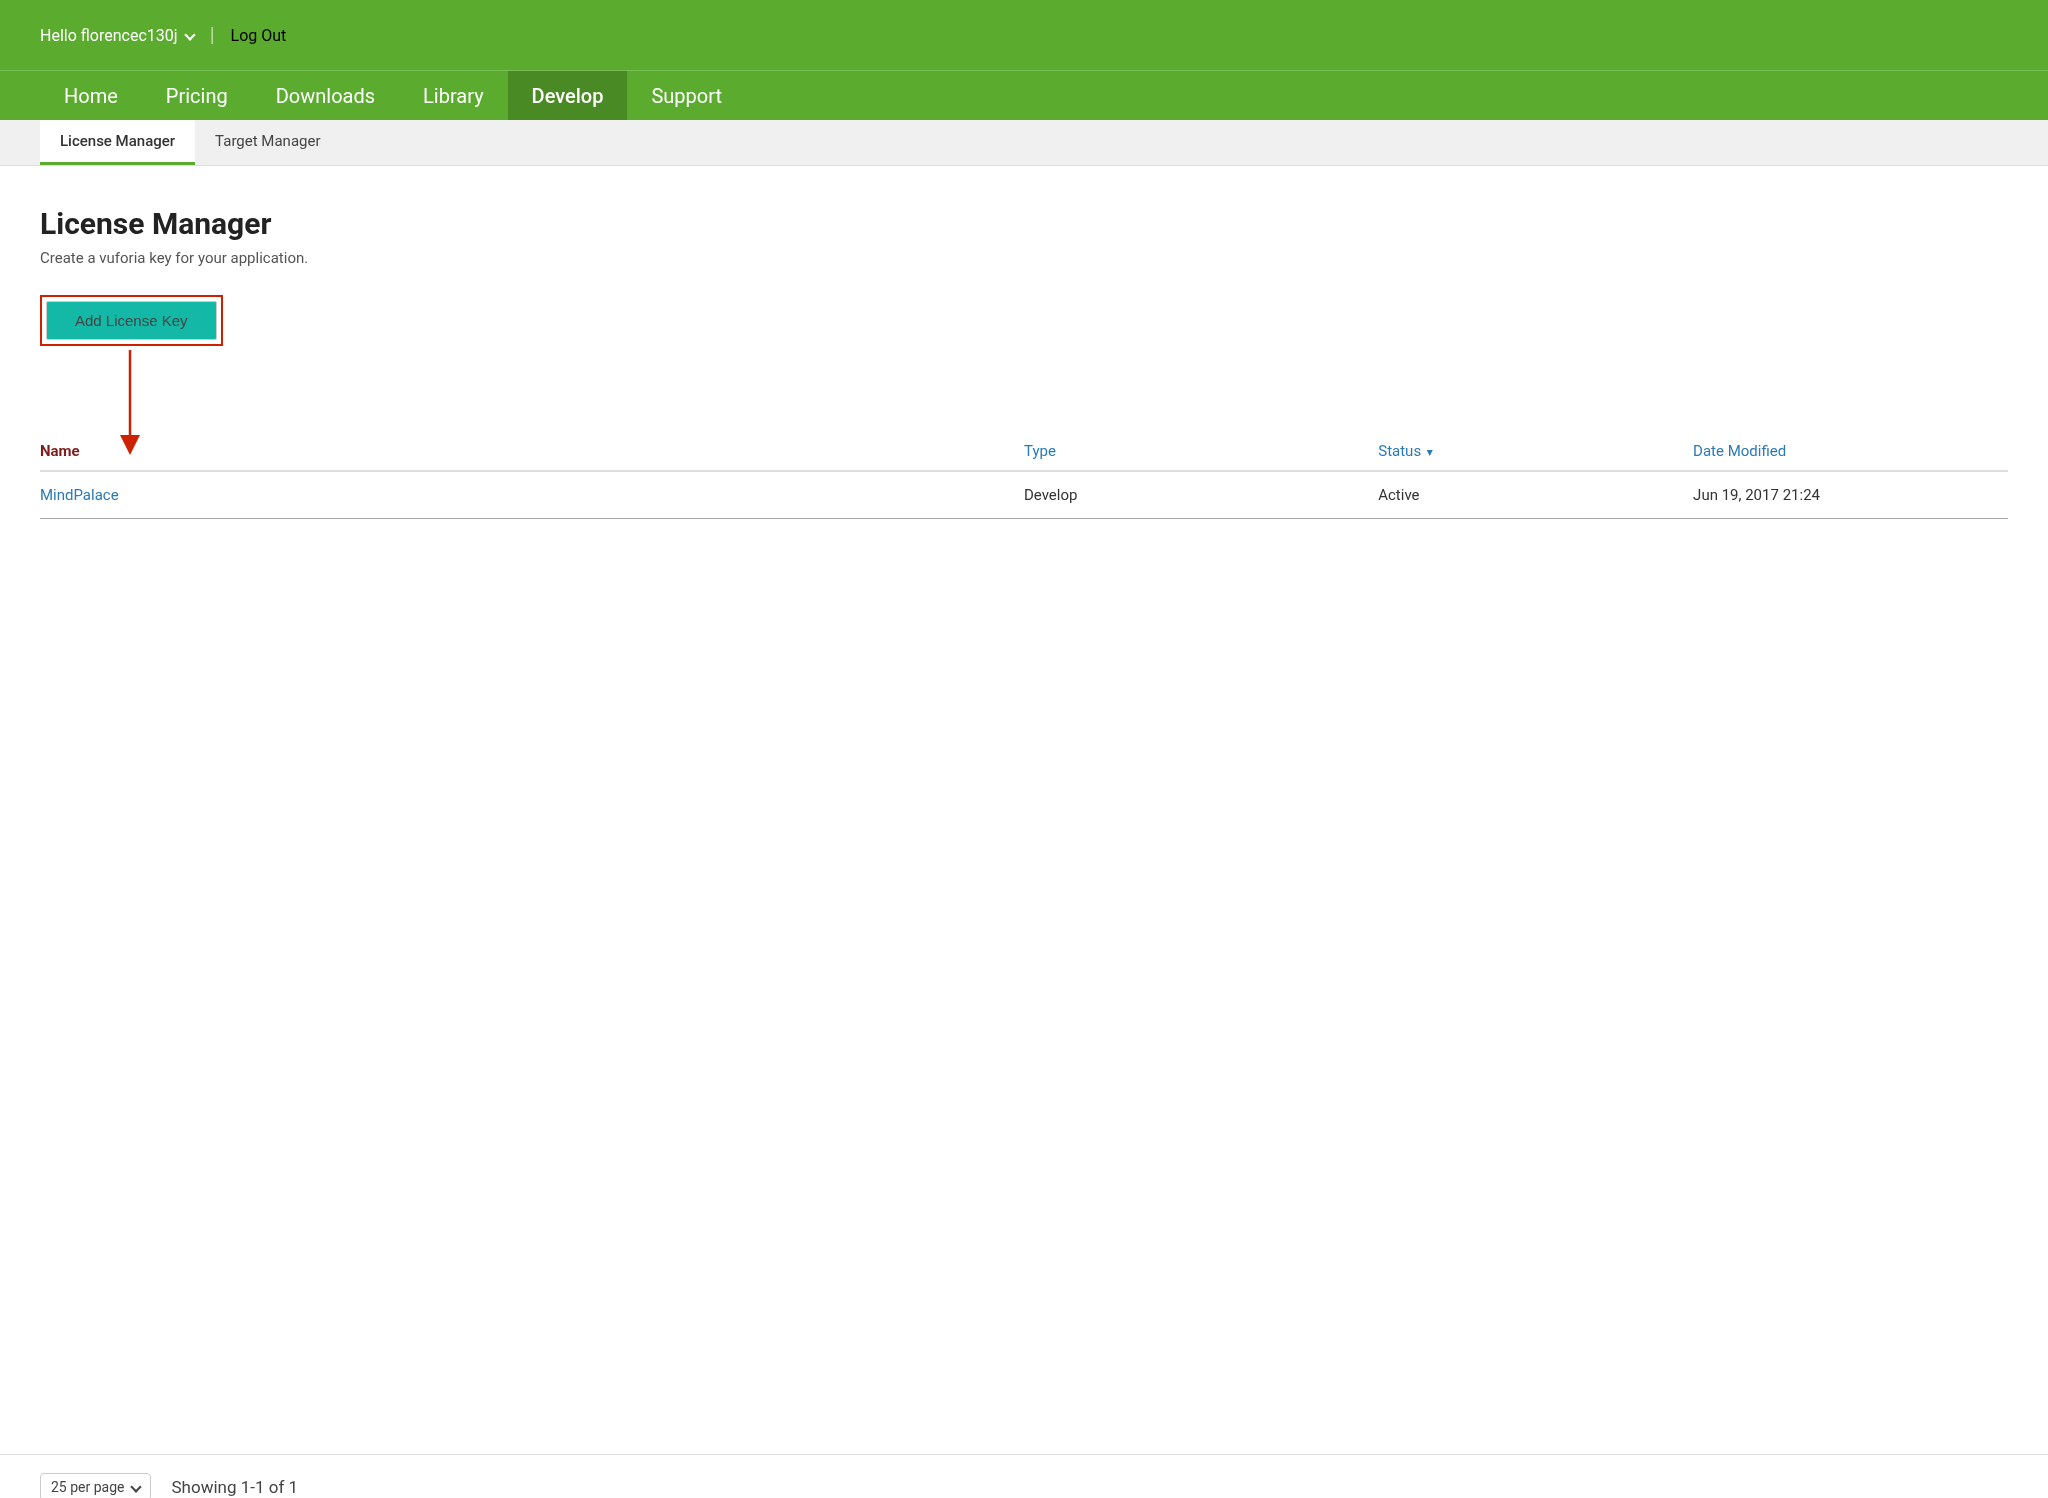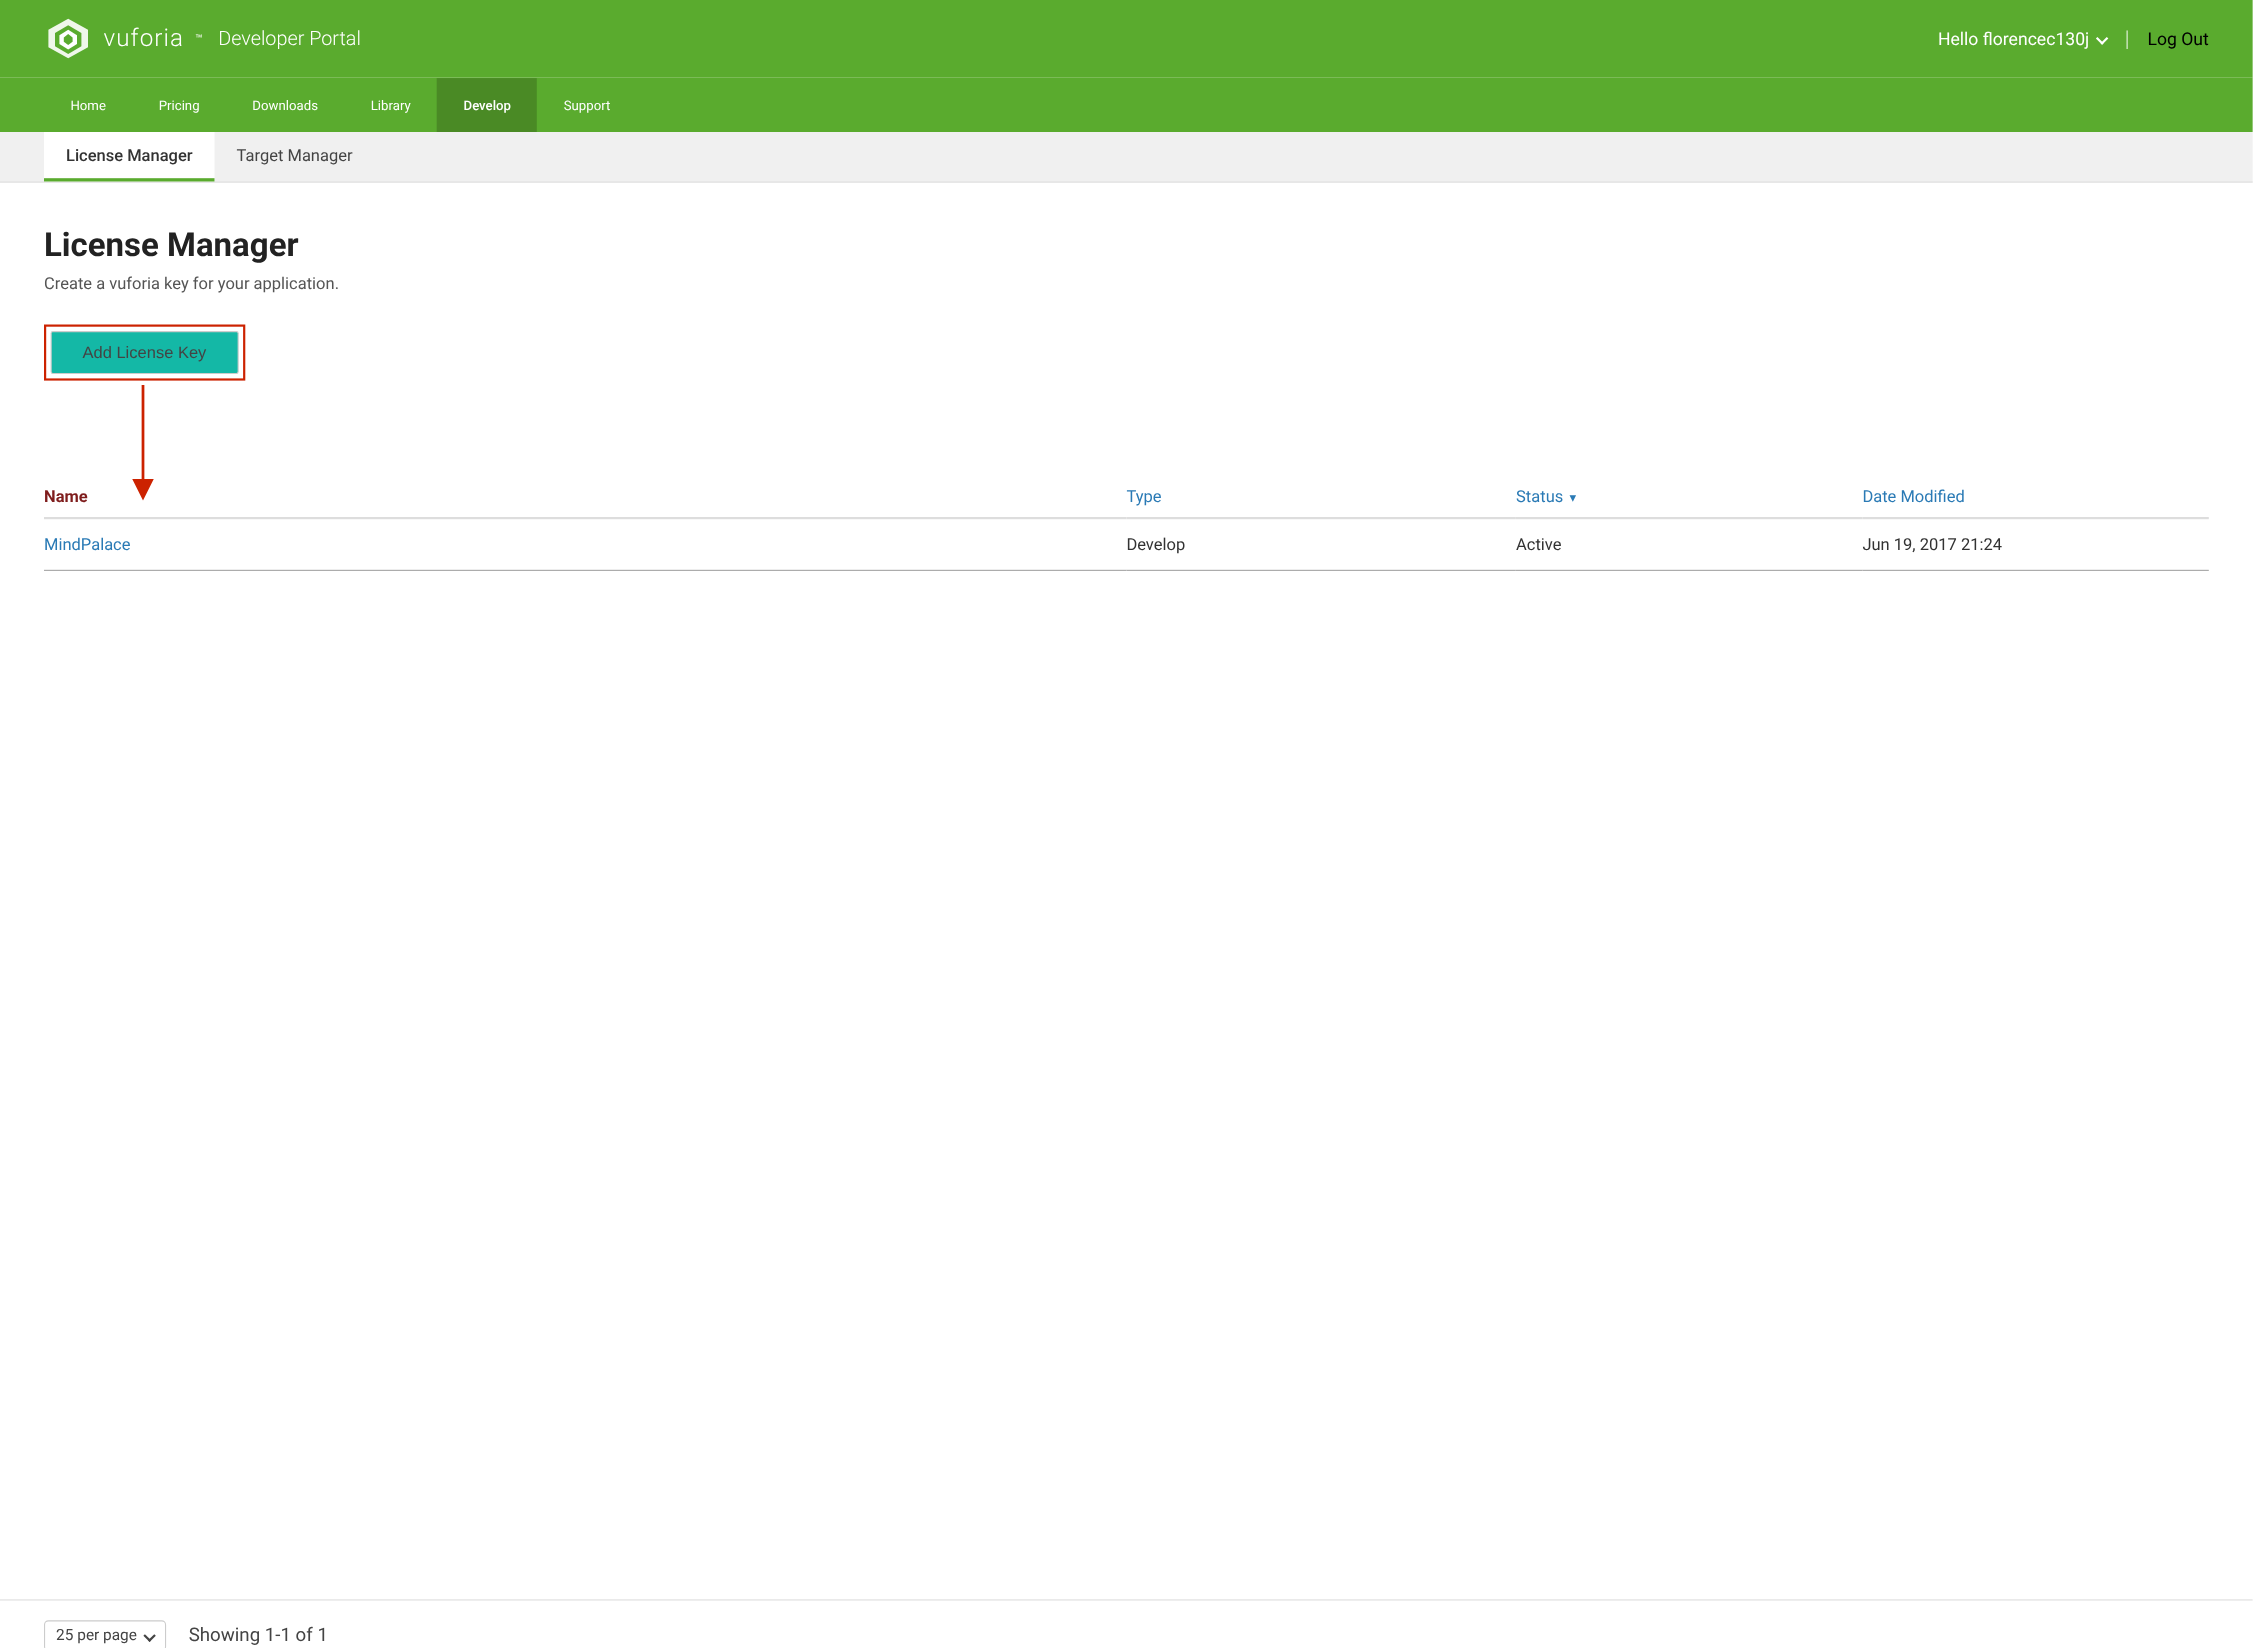--- a/index.html
+++ b/index.html
@@ -62,21 +62,21 @@
     .nav-bar {
       background: #5aab2e;
       padding: 0 40px;
       display: flex;
       align-items: stretch;
       height: 50px;
       border-top: 1px solid rgba(255,255,255,0.2);
     }
     .nav-item {
       color: #fff;
-      font-size: 12px;
+      font-size: 20px;
       padding: 0 24px;
       display: flex;
       align-items: center;
       cursor: pointer;
       text-decoration: none;
       white-space: nowrap;
     }
     .nav-item.active {
       background: #4a8a25;
       font-weight: 500;
@@ -226,32 +226,20 @@
       vertical-align: middle;
     }
     .chevron-dark {
       border-color: #444;
     }
   </style>
 </head>
 <body>
 
 <div class="top-bar">
-  <div class="logo-area">
-
-    <svg class="logo-icon" viewBox="0 0 44 44" fill="none" xmlns="http://www.w3.org/2000/svg">
-      <polygon points="22,4 40,14 40,30 22,40 4,30 4,14" fill="white" opacity="0.9"></polygon>
-      <polygon points="22,10 34,17 34,29 22,36 10,29 10,17" fill="#5aab2e"></polygon>
-      <polygon points="22,14 30,19 30,27 22,32 14,27 14,19" fill="white"></polygon>
-      <polygon points="22,18 26,21 26,25 22,28 18,25 18,21" fill="#5aab2e"></polygon>
-    </svg>
-    <span class="brand-text">vuforia</span>
-      <sup style="color:#fff;font-size:11px;">™</sup>
-    <span class="brand-subtitle">Developer Portal</span>
-  </div>
   <div class="user-area">
     <div class="user-greeting">
       <span>Hello florencec130j</span>
       <span class="chevron"></span>
     </div>
     <span class="divider">|</span>
     <a class="logout-link">Log Out</a>
   </div>
 </div>
 

